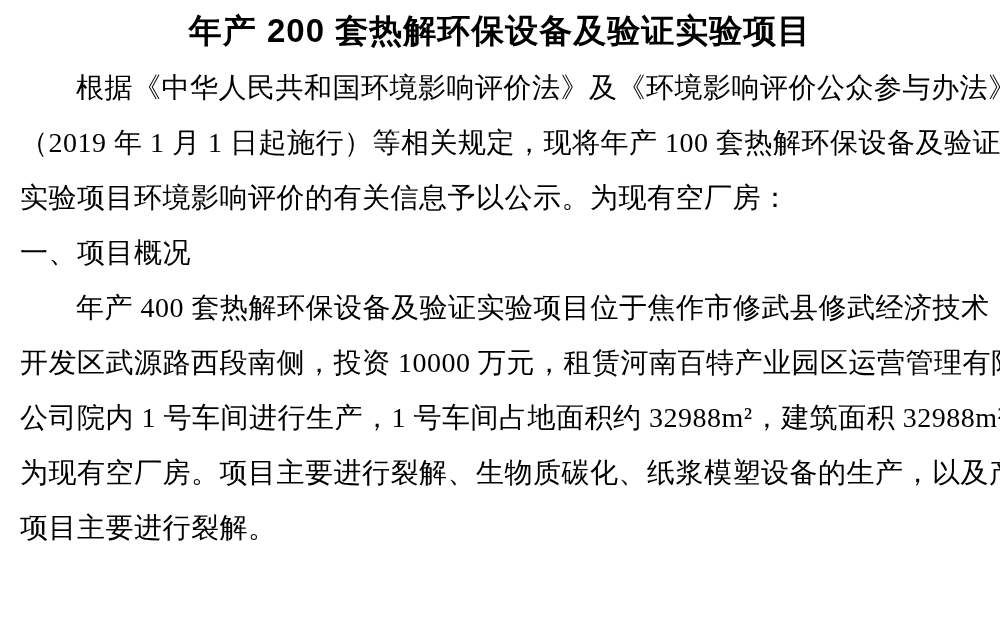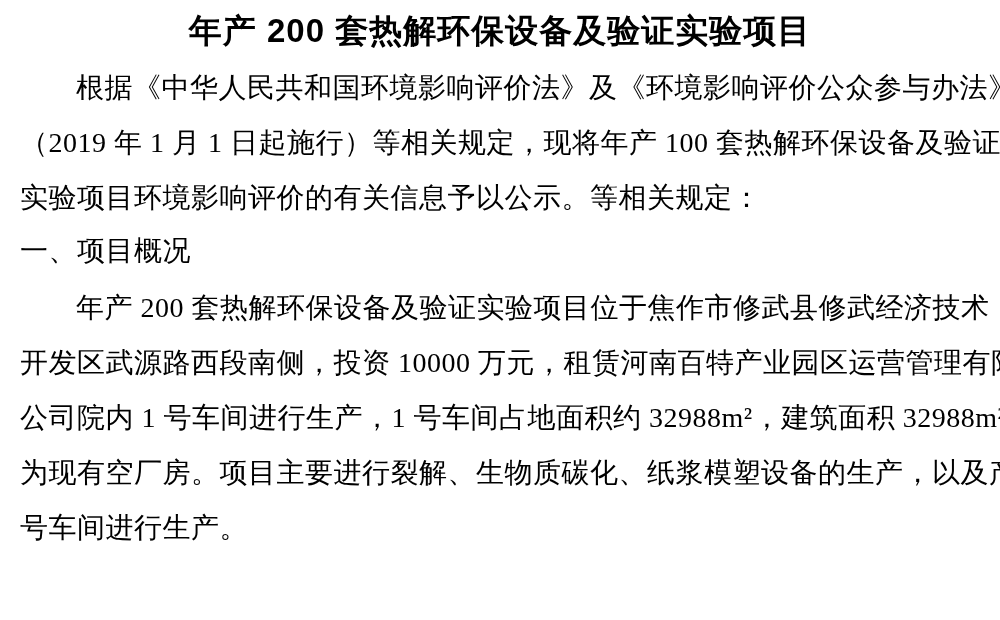--- a/index.html
+++ b/index.html
@@ -35,45 +35,44 @@
   .line {
     white-space: nowrap;
     letter-spacing: 0.5px;
   }
   .line.first-line {
     text-indent: 56px;
   }
   .heading-line {
     white-space: nowrap;
     letter-spacing: 0.5px;
-    font-family: Liberation Mono, monospace;
   }
 </style>
 </head>
 <body>
 
 <div class="page">
 
   <div class="doc-title">
     <div class="title-line">年产 200 套热解环保设备及验证实验项目</div>
   </div>
 
   <div class="doc-body">
 
     <div class="paragraph">
       <div class="line first-line">根据《中华人民共和国环境影响评价法》及《环境影响评价公众参与办法》</div>
       <div class="line">（2019 年 1 月 1 日起施行）等相关规定，现将年产 100 套热解环保设备及验证</div>
-      <div class="line">实验项目环境影响评价的有关信息予以公示。等相关规定：</div>
+      <div class="line">实验项目环境影响评价的有关信息予以公示。为现有空厂房：</div>
     </div>
 
     <div class="heading-line">一、项目概况</div>
 
     <div class="paragraph">
-      <div class="line first-line">年产 200 套热解环保设备及验证实验项目位于焦作市修武县修武经济技术</div>
+      <div class="line first-line">年产 400 套热解环保设备及验证实验项目位于焦作市修武县修武经济技术</div>
       <div class="line">开发区武源路西段南侧，投资 10000 万元，租赁河南百特产业园区运营管理有限</div>
       <div class="line">公司院内 1 号车间进行生产，1 号车间占地面积约 32988m²，建筑面积 32988m²，</div>
       <div class="line">为现有空厂房。项目主要进行裂解、生物质碳化、纸浆模塑设备的生产，以及产</div>
-      <div class="line">号车间进行生产。</div>
+      <div class="line">项目主要进行裂解。</div>
     </div>
 
   </div>
 
 </div>
 
 </body></html>

